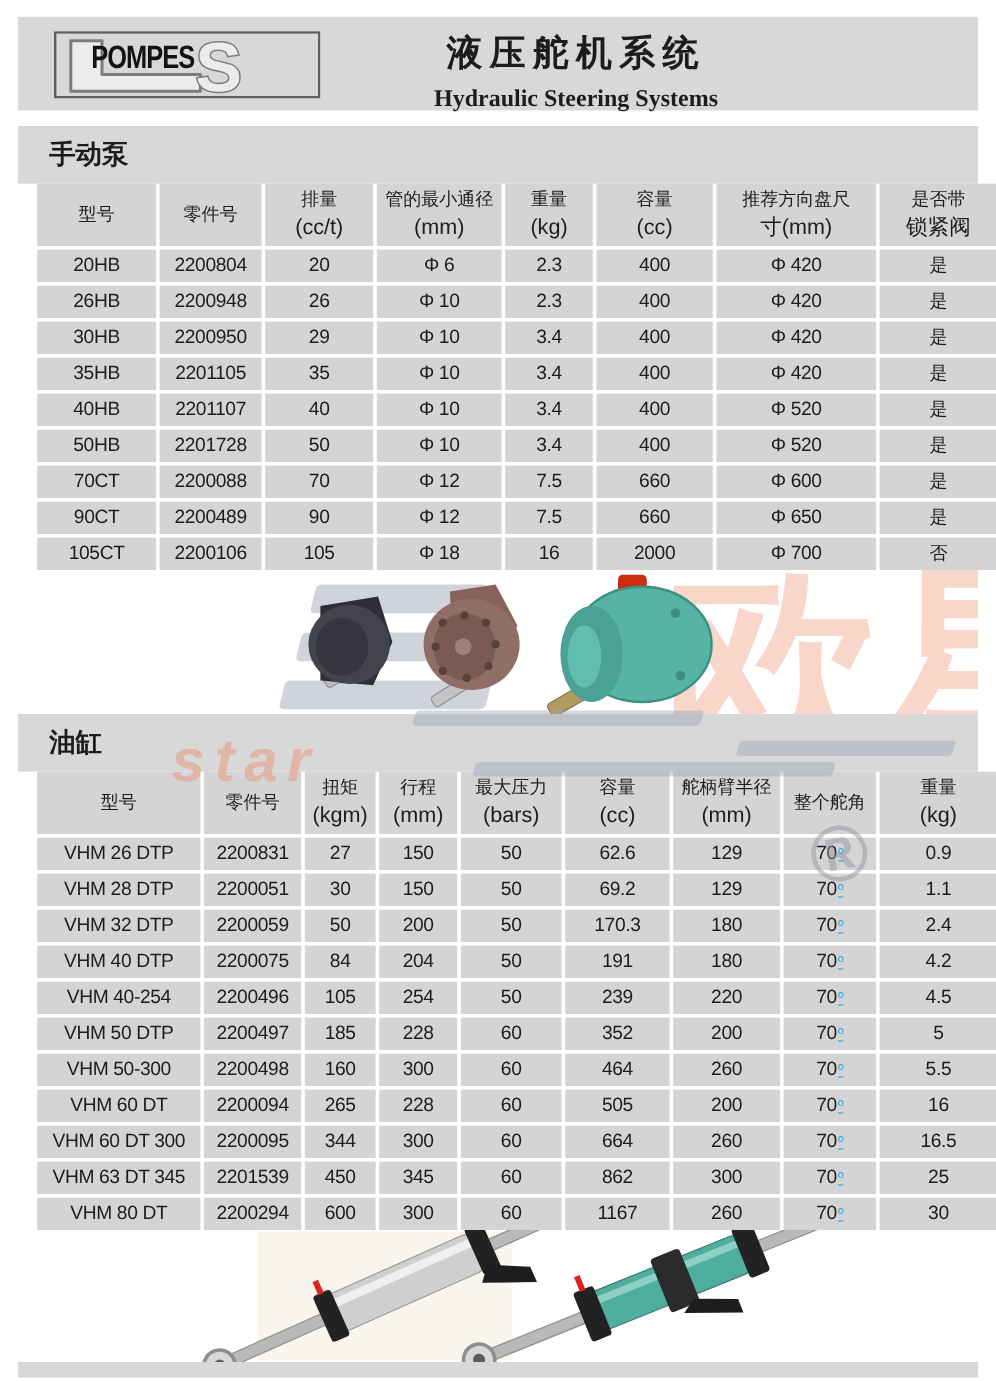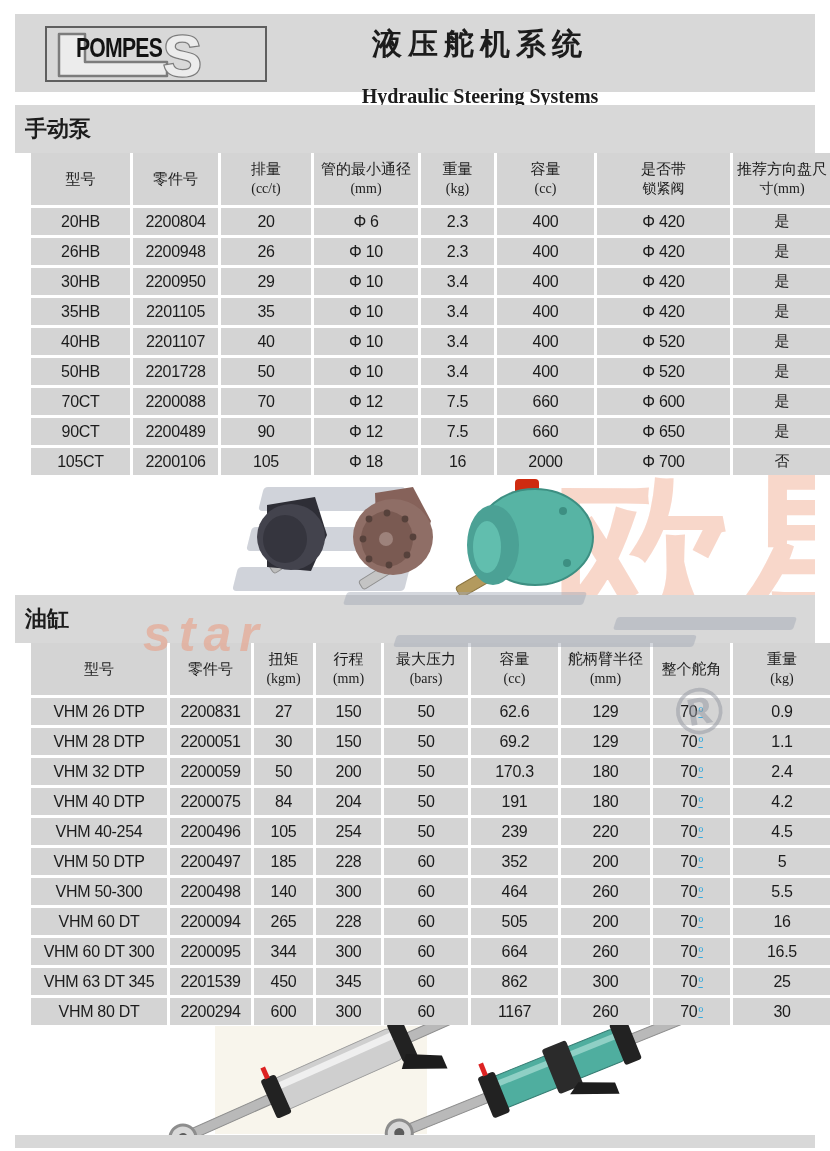--- a/index.html
+++ b/index.html
@@ -4,36 +4,36 @@
 <style>
   html,body{margin:0;padding:0;background:#fff;}
   .page{position:relative;width:830px;height:1151px;background:#fff;overflow:hidden;
         font-family:"Liberation Serif","DejaVu Serif",serif;color:#1c1c1c;}
 
   
   .header-band{position:absolute;left:15px;top:14px;width:800px;height:78px;background:#d8d8d8;}
   .logo-box{position:absolute;left:30px;top:12px;width:222px;height:56px;}
   .titles{position:absolute;left:255px;top:0;width:420px;height:78px;text-align:center;}
   .title-zh{margin-top:10px;font-size:30px;font-weight:bold;letter-spacing:6px;}
-  .title-en{margin-top:20px;font-size:20px;font-weight:bold;}
+  .title-en{margin-top:6px;font-size:20px;font-weight:bold;}
 
   
   .panel{position:absolute;left:15px;top:105px;width:800px;height:1043px;background:#d8d8d8;}
   .section-band{position:absolute;left:0;width:800px;height:45px;background:#d8d8d8;}
-  .section-title{padding-left:10px;line-height:47px;font-size:22px;font-weight:bold;}
+  .section-title{padding-left:26px;line-height:47px;font-size:22px;font-weight:bold;}
   .band-pump{top:0;}
   .band-cyl{top:490px;}
 
   
   .grid{position:absolute;left:0;width:800px;display:grid;gap:3px;background:#fff;padding-left:16px;}
   .grid.t1{top:48px;grid-template-columns:99px 85px 90px 104px 73px 97px 133px 1fr;grid-template-rows:52px;grid-auto-rows:27px;}
   .grid.t2{top:538px;grid-template-columns:136px 81px 59px 65px 84px 87px 89px 77px 1fr;grid-template-rows:52px;grid-auto-rows:27px;}
   .th{background:#d4d4d4;display:flex;flex-direction:column;justify-content:center;align-items:center;
       font-size:15px;line-height:1.35;text-align:center;}
-  .th .unit{font-family:Liberation Serif, serif;font-size:14px;text-align:center;}
+  .th .unit{font-family:Liberation Sans, sans-serif;font-size:18px;text-align:center;}
   .td{background:#d4d4d4;display:flex;justify-content:center;align-items:center;
       font-family:"Liberation Sans","DejaVu Sans",sans-serif;font-size:16px;letter-spacing:-0.3px;}
   .td.zh{font-family:"Liberation Serif","DejaVu Serif",serif;font-size:15px;letter-spacing:0;}
   .deg{color:#35aade;text-decoration:underline;font-size:13px;vertical-align:top;margin-left:1px;}
 
   
   .photo-box{position:absolute;left:0;width:800px;background:#fff;overflow:hidden;}
   .photos-pumps{top:370px;height:120px;}
   .photos-cyls{top:920px;height:110px;}
 
@@ -87,26 +87,26 @@
         </div>
         <div class="th">
           <div>重量</div>
           <div class="unit">(kg)</div>
         </div>
         <div class="th">
           <div>容量</div>
           <div class="unit">(cc)</div>
         </div>
         <div class="th">
+          <div>推荐方向盘尺</div>
+          <div class="unit">寸(mm)</div>
+        </div>
+        <div class="th">
           <div>是否带</div>
           <div class="unit">锁紧阀</div>
-        </div>
-        <div class="th">
-          <div>推荐方向盘尺</div>
-          <div class="unit">寸(mm)</div>
         </div>
         <div class="td">20HB</div>
         <div class="td">2200804</div>
         <div class="td">20</div>
         <div class="td">Φ 6</div>
         <div class="td">2.3</div>
         <div class="td">400</div>
         <div class="td">Φ 420</div>
         <div class="td zh">是</div>
         <div class="td">26HB</div>
@@ -327,21 +327,21 @@
         <div class="td">60</div>
         <div class="td">352</div>
         <div class="td">200</div>
         <div class="td">
           <span>70</span>
           <span class="deg">º</span>
         </div>
         <div class="td">5</div>
         <div class="td">VHM 50-300</div>
         <div class="td">2200498</div>
-        <div class="td">140</div>
+        <div class="td">160</div>
         <div class="td">300</div>
         <div class="td">60</div>
         <div class="td">464</div>
         <div class="td">260</div>
         <div class="td">
           <span>70</span>
           <span class="deg">º</span>
         </div>
         <div class="td">5.5</div>
         <div class="td">VHM 60 DT</div>

